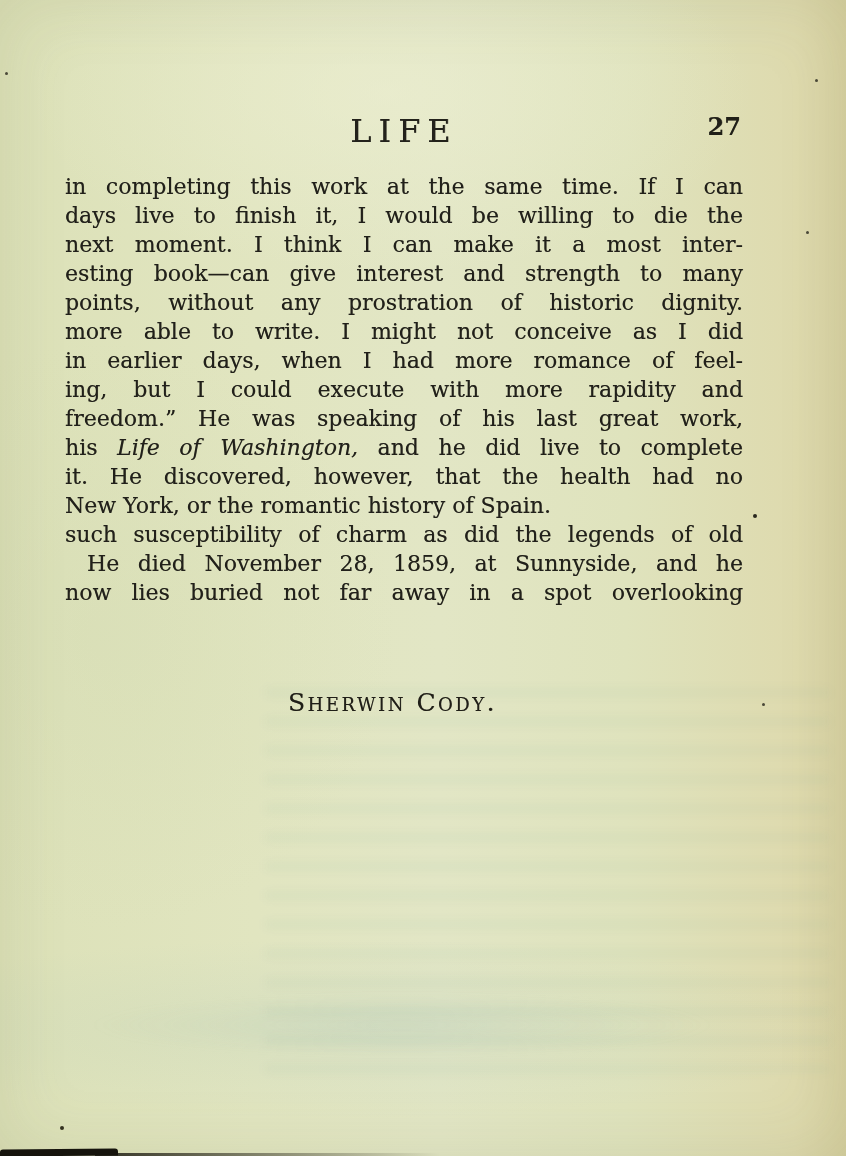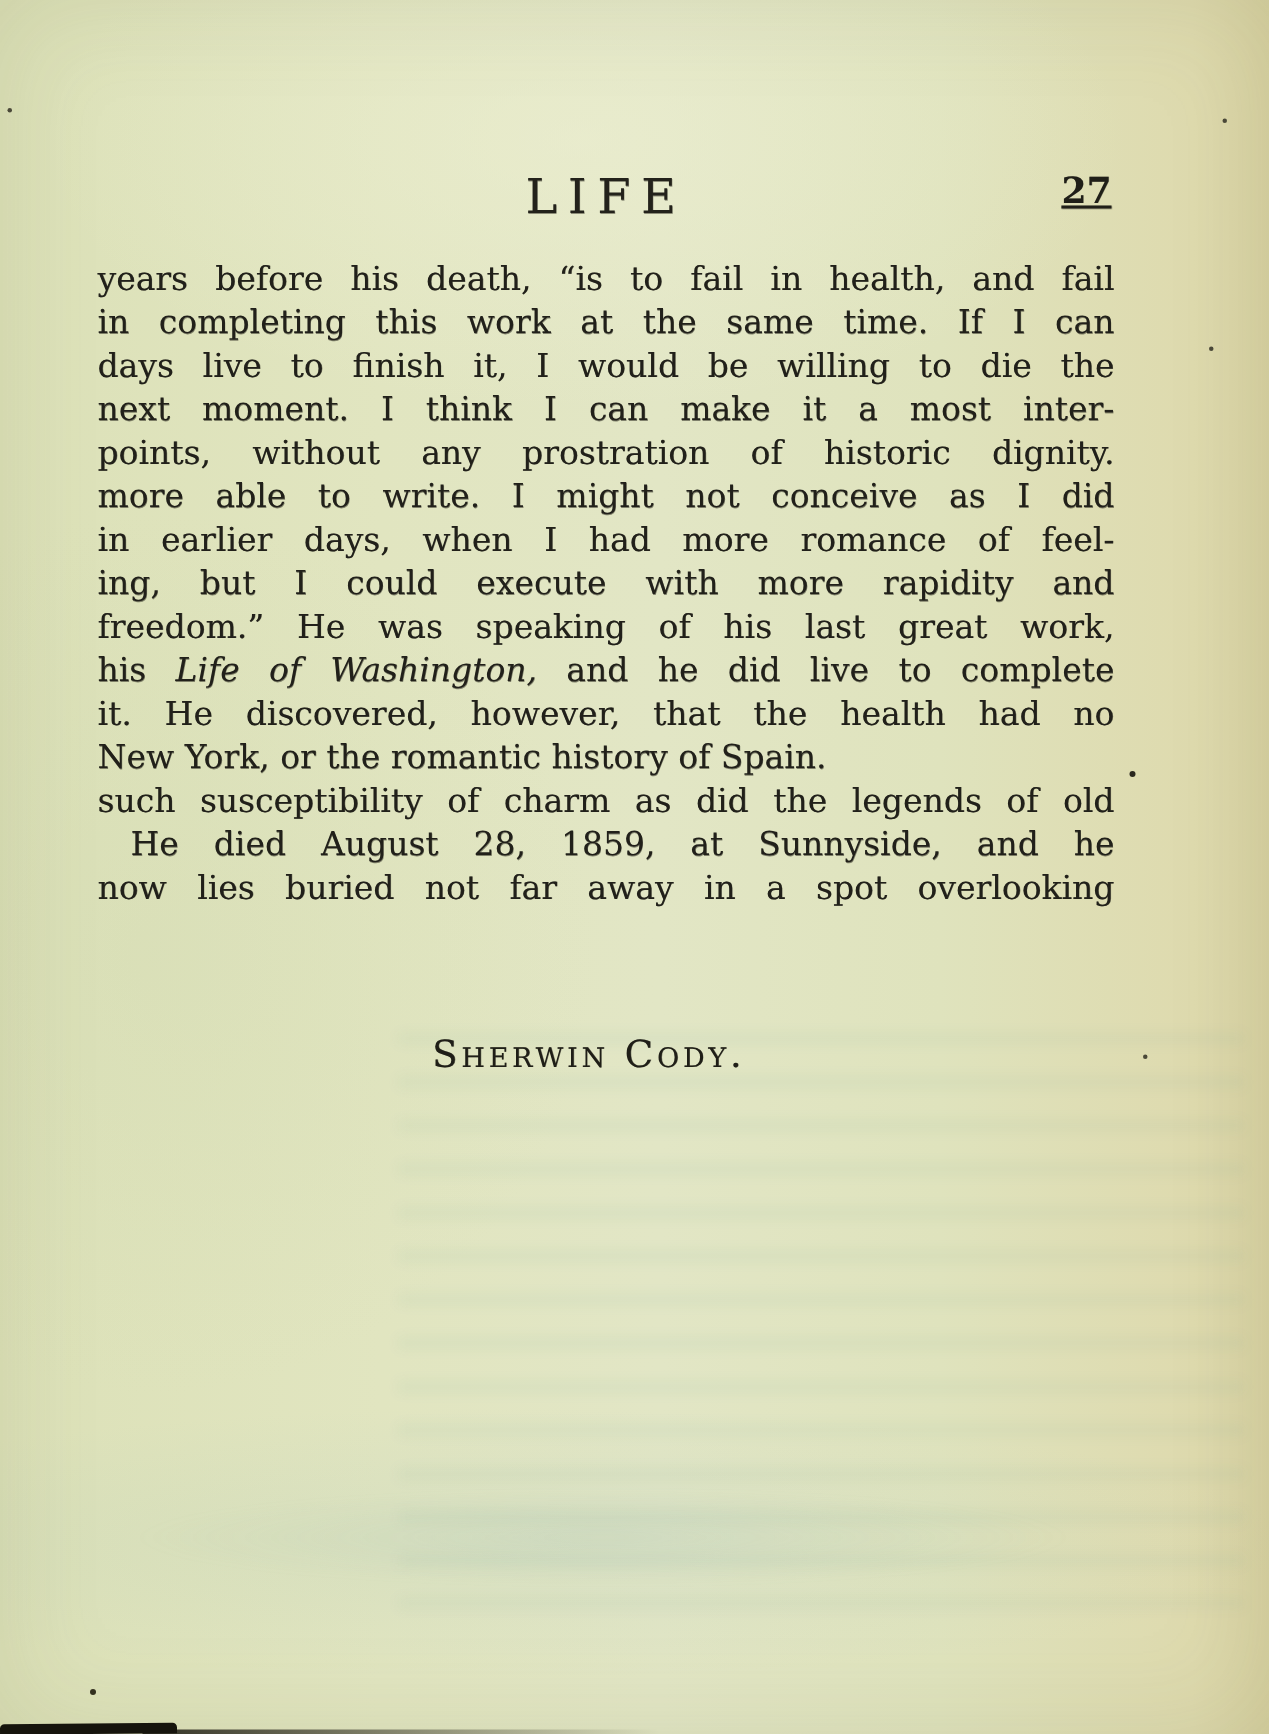--- a/index.html
+++ b/index.html
@@ -16,21 +16,21 @@
     color:#21201a;
   }
   
   .running-head{position:absolute;left:65px;top:112px;width:678px;height:34px;}
   .head-title{
     display:block;text-align:center;font-size:32px;letter-spacing:7px;
     color:#23221b;text-shadow:.3px .4px .4px rgba(30,28,20,.45);
   }
   .head-num{
     position:absolute;right:2px;top:0;font-size:24px;font-weight:bold;
-    color:#201f18;text-shadow:.3px .4px .4px rgba(30,28,20,.45);text-decoration:underline;
+    color:#201f18;text-shadow:.3px .4px .4px rgba(30,28,20,.45);
   }
   
   .text-block{position:absolute;left:65px;top:172px;width:678px;}
   .line{
     height:29px;line-height:29px;font-size:22px;
     text-align:left;white-space:normal;overflow:visible;
     text-shadow:.25px .35px .35px rgba(30,28,20,.5);
   }
   .line.j{text-align:justify;text-align-last:justify;}
   .line.indent{text-indent:22px;}
@@ -68,34 +68,34 @@
 
   <div class="ghost"></div>
   <div class="ghost2"></div>
 
   <header class="running-head">
     <span class="head-title">LIFE</span>
     <span class="head-num">27</span>
   </header>
 
   <main class="text-block" id="text-block">
-      <div class="line j"><span>years before his death, “is to fail in health, and fail</span></div>
       <div class="line j"><span>in completing this work at the same time. If I can</span></div>
       <div class="line j"><span>days live to finish it, I would be willing to die the</span></div>
       <div class="line j"><span>next moment. I think I can make it a most inter-</span></div>
+      <div class="line j"><span>esting book—can give interest and strength to many</span></div>
       <div class="line j"><span>points, without any prostration of historic dignity.</span></div>
       <div class="line j"><span>more able to write. I might not conceive as I did</span></div>
       <div class="line j"><span>in earlier days, when I had more romance of feel-</span></div>
       <div class="line j"><span>ing, but I could execute with more rapidity and</span></div>
       <div class="line j"><span>freedom.” He was speaking of his last great work,</span></div>
       <div class="line j"><span>his </span><span class="it">Life of Washington,</span><span> and he did live to complete</span></div>
       <div class="line j"><span>it. He discovered, however, that the health had no</span></div>
       <div class="line"><span>New York, or the romantic history of Spain.</span></div>
       <div class="line j"><span>such susceptibility of charm as did the legends of old</span></div>
-      <div class="line j indent"><span>He died August 28, 1859, at Sunnyside, and he</span></div>
+      <div class="line j indent"><span>He died November 28, 1859, at Sunnyside, and he</span></div>
       <div class="line j"><span>now lies buried not far away in a spot overlooking</span></div>
     </main>
 
   <div class="signature">Sherwin Cody.</div>
 
   <div class="tear-a"></div>
   <div class="tear-b"></div>
 
   <div class="speck" style="left:5px;top:72px;width:3px;height:3px;"></div>
   <div class="speck" style="left:815px;top:79px;width:3px;height:3px;"></div>

